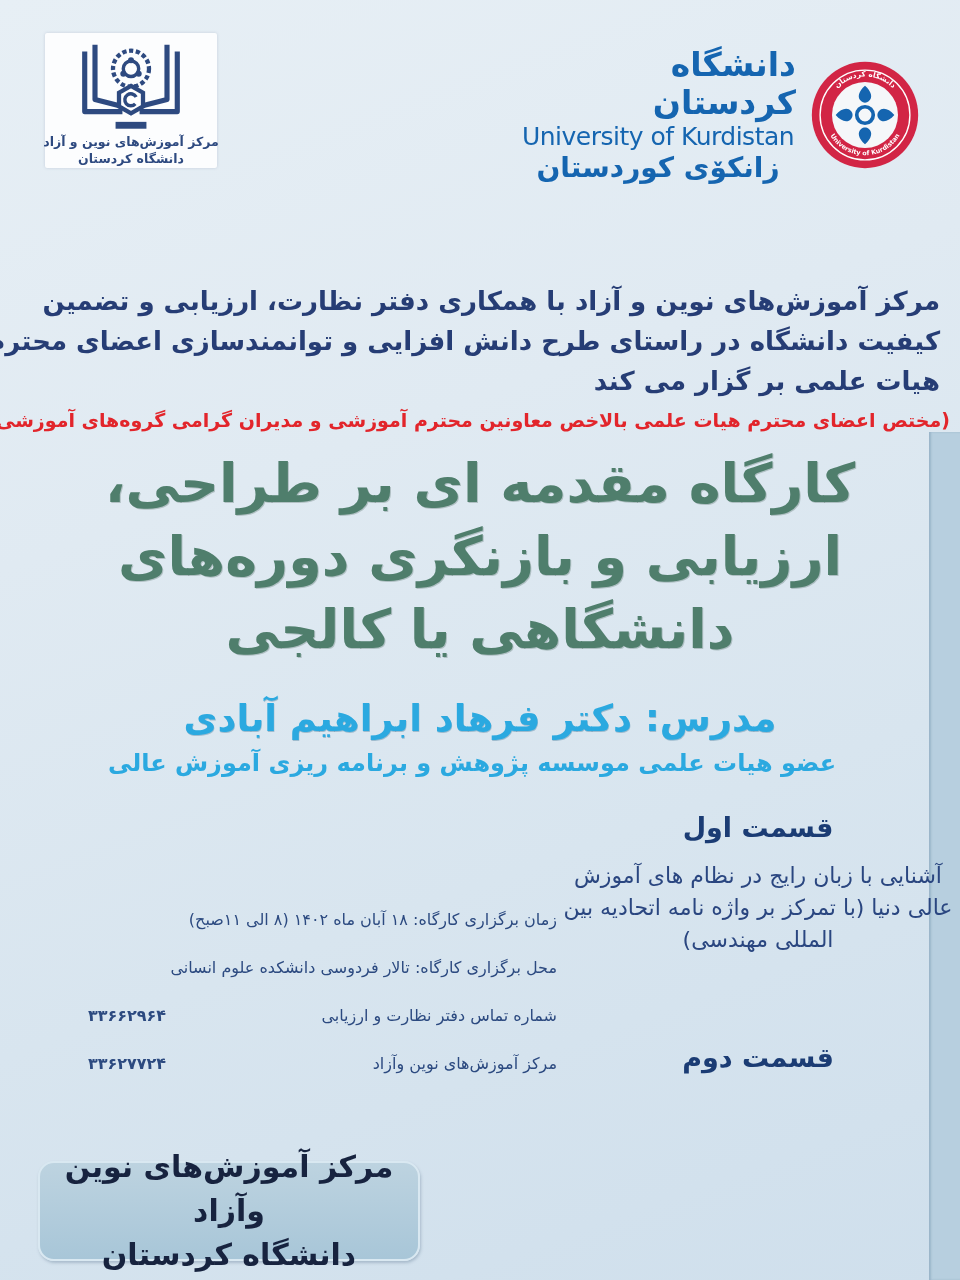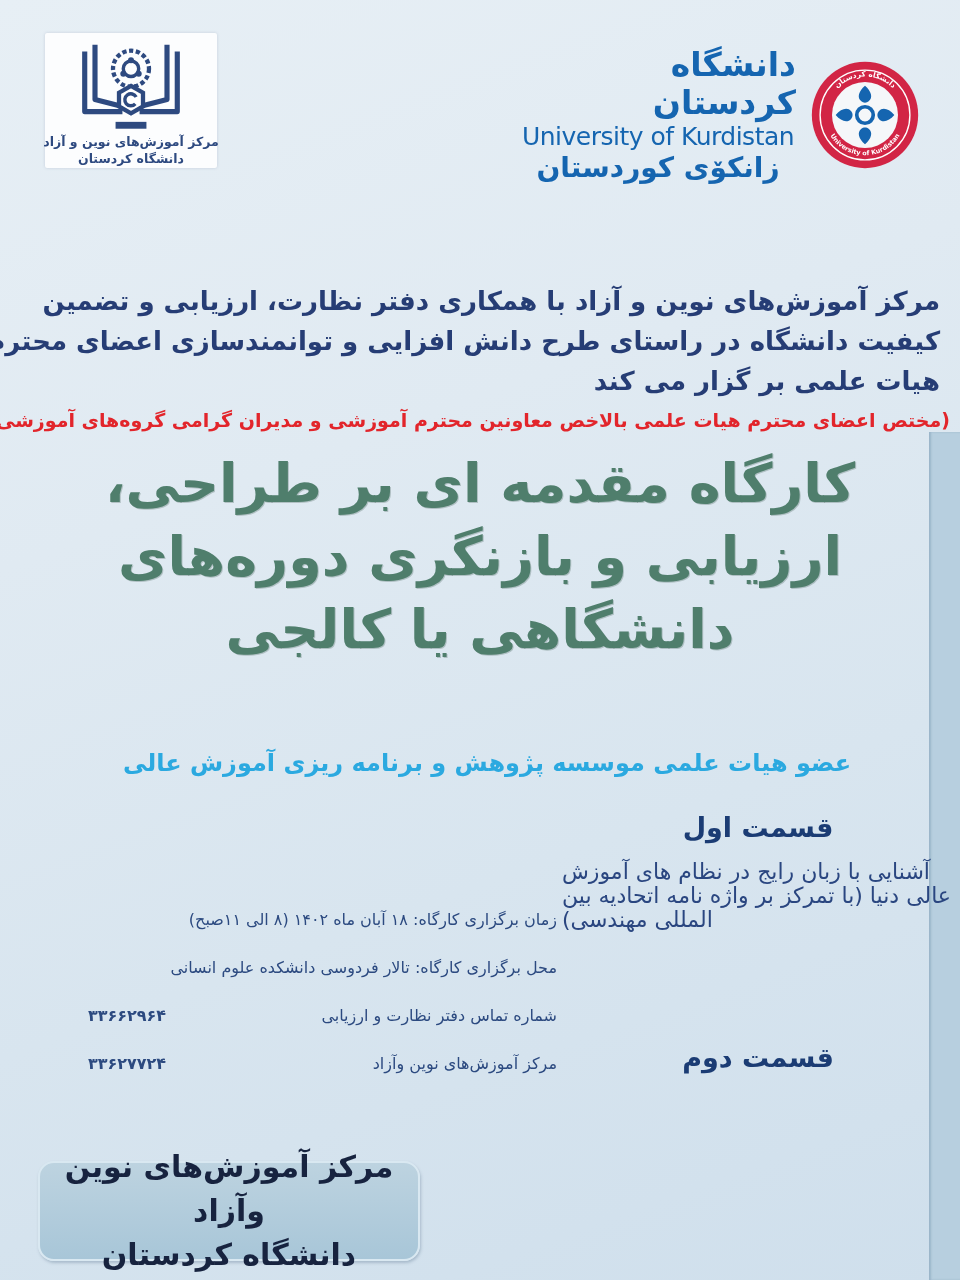--- a/index.html
+++ b/index.html
@@ -39,27 +39,27 @@
     color:#263d75;font-weight:bold;font-size:26px;line-height:40px;}
   .intro div{white-space:nowrap;text-align:right;}
   .audience-note{position:absolute;left:10px;top:409px;width:940px;text-align:center;direction:rtl;
     color:#e2252b;font-weight:bold;font-size:19px;white-space:nowrap;}
   .main-title{position:absolute;left:40px;top:447px;width:880px;text-align:center;direction:rtl;
     color:#4f7e6c;font-weight:bold;font-size:54px;line-height:73px;
     text-shadow:1px 1px 0 rgba(40,70,60,.25);}
   .instructor-name{position:absolute;left:40px;top:697px;width:880px;text-align:center;direction:rtl;
     color:#2ba9e0;font-weight:bold;font-size:37px;white-space:nowrap;
     text-shadow:.5px .5px 0 rgba(20,90,130,.3);}
-  .instructor-affil{position:absolute;left:47px;top:749px;width:880px;text-align:center;direction:rtl;
+  .instructor-affil{position:absolute;left:32px;top:749px;width:880px;text-align:center;direction:rtl;
     color:#2ba9e0;font-weight:bold;font-size:24px;white-space:nowrap;}
   
   .part-heading{position:absolute;width:400px;text-align:center;direction:rtl;
     color:#1b3c74;font-weight:bold;font-size:27px;}
-  .part-body{position:absolute;width:392px;text-align:left;direction:rtl;
-    color:#2a4680;font-weight:500;font-size:22px;line-height:24px;}
+  .part-body{position:absolute;width:392px;text-align:center;direction:rtl;
+    color:#2a4680;font-weight:500;font-size:22px;line-height:32px;}
   .p1h{left:558px;top:812px;}
   .p1b{left:562px;top:860px;}
   .p2h{left:558px;top:1042px;}
   .p2b{left:562px;top:1090px;}
   
   .details{position:absolute;left:20px;top:896px;width:537px;direction:rtl;
     color:#2c4a80;font-weight:500;font-size:16px;}
   .details .row{height:48px;line-height:48px;white-space:nowrap;text-align:right;}
   .details .phone-row{display:flex;justify-content:space-between;padding-left:68px;}
   .phone-number{font-weight:bold;letter-spacing:1px;}
@@ -138,20 +138,21 @@
   </div>
 
   <div class="audience-note">(مختص اعضای محترم هیات علمی بالاخص معاونین محترم آموزشی و مدیران گرامی گروه‌های آموزشی دانشکده‌ها)</div>
 
   <div class="main-title">
     <div>کارگاه مقدمه ای بر طراحی،</div>
     <div>ارزیابی و بازنگری دوره‌های</div>
     <div>دانشگاهی یا کالجی</div>
   </div>
 
+  <div class="instructor-name">مدرس: دکتر فرهاد ابراهیم آبادی</div>
   <div class="instructor-affil">عضو هیات علمی موسسه پژوهش و برنامه ریزی آموزش عالی</div>
 
   <div class="part-heading p1h">قسمت اول</div>
   <div class="part-body p1b">آشنایی با زبان رایج در نظام های آموزش عالی دنیا (با تمرکز بر واژه نامه اتحادیه بین المللی مهندسی)</div>
 
   <div class="part-heading p2h">قسمت دوم</div>
 
   <div class="details">
     <div class="row">زمان برگزاری کارگاه: ۱۸ آبان ماه ۱۴۰۲ (۸ الی ۱۱صبح)</div>
     <div class="row">محل برگزاری کارگاه: تالار فردوسی دانشکده علوم انسانی</div>

